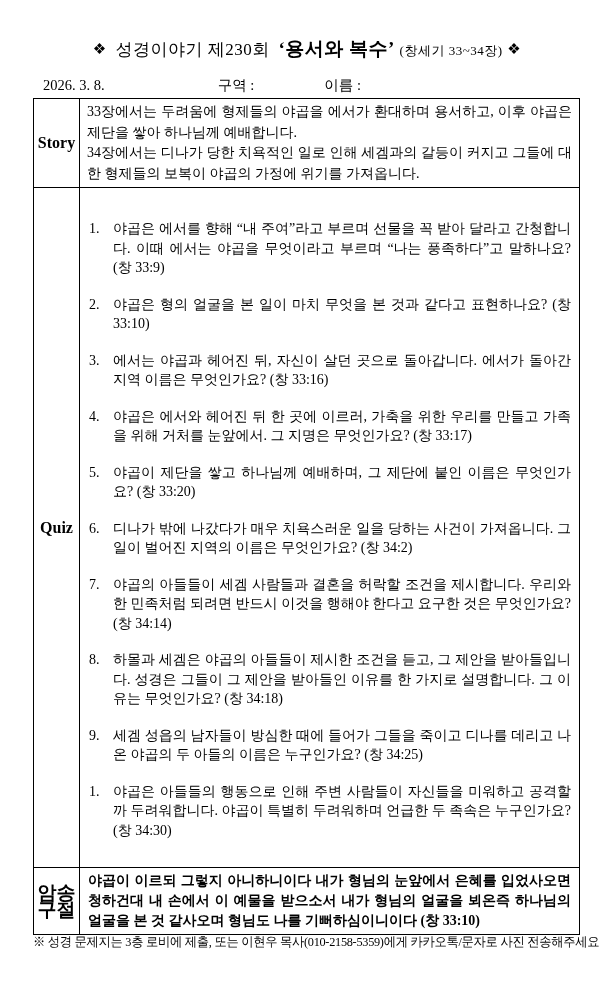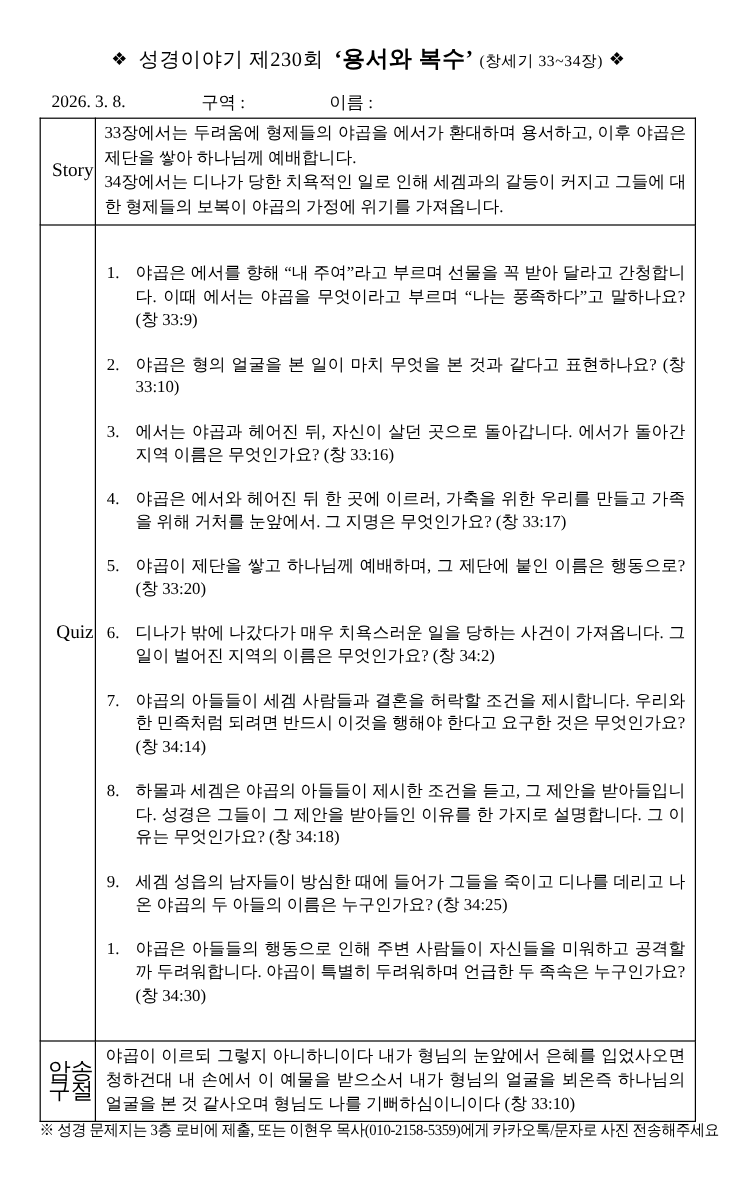--- a/index.html
+++ b/index.html
@@ -26,40 +26,40 @@
   .title-sub { font-size: 13px; }
 
   
   .info-row {
     margin: 14px 0 0 43px;
     font-size: 14.5px;
     display: flex;
     align-items: center;
   }
   .info-date { }
-  .info-group { margin-left: 63px; }
+  .info-group { margin-left: 113px; }
   .info-name  { }
   .blank-space { display: inline-block; width: 70px; }
 
   
   table.sheet {
     position: absolute;
     left: 33px; top: 98px;
     width: 547px;
     border-collapse: collapse;
     table-layout: fixed;
   }
   table.sheet td {
     border: 1.5px solid #000;
     vertical-align: middle;
   }
   td.label-cell {
     width: 46px;
-    text-align: right;
-    font-weight: normal;
+    text-align: center;
+    font-weight: bold;
     padding: 0 1px;
   }
   .label-en { font-size: 16px; font-family: "Liberation Serif", serif; }
   .label-kr { font-size: 19px; line-height: 17px; }
 
   td.story-cell {
     height: 86px;
     padding: 3px 7px;
     font-size: 14px;
     line-height: 20.5px;
@@ -89,20 +89,21 @@
     text-justify: inter-word;
   }
 
   td.verse-cell {
     height: 62px;
     padding: 3px 8px;
     font-size: 14px;
     line-height: 20px;
     text-align: justify;
     text-justify: inter-word;
+    font-weight: bold;
   }
 
   
   .footer-note {
     position: absolute;
     left: 33px; top: 933px;
     width: 580px;
     font-size: 13px;
     white-space: nowrap;
     transform: scaleX(0.945);
@@ -159,21 +160,21 @@
         <div class="question">
           <span class="qnum">3.</span>
           <span class="qtext">에서는 야곱과 헤어진 뒤, 자신이 살던 곳으로 돌아갑니다. 에서가 돌아간 지역 이름은 무엇인가요? (창 33:16)</span>
         </div>
         <div class="question">
           <span class="qnum">4.</span>
           <span class="qtext">야곱은 에서와 헤어진 뒤 한 곳에 이르러, 가축을 위한 우리를 만들고 가족을 위해 거처를 눈앞에서. 그 지명은 무엇인가요? (창 33:17)</span>
         </div>
         <div class="question">
           <span class="qnum">5.</span>
-          <span class="qtext">야곱이 제단을 쌓고 하나님께 예배하며, 그 제단에 붙인 이름은 행동으로? (창 33:20)</span>
+          <span class="qtext">야곱이 제단을 쌓고 하나님께 예배하며, 그 제단에 붙인 이름은 무엇인가요? (창 33:20)</span>
         </div>
         <div class="question">
           <span class="qnum">6.</span>
           <span class="qtext">디나가 밖에 나갔다가 매우 치욕스러운 일을 당하는 사건이 가져옵니다. 그 일이 벌어진 지역의 이름은 무엇인가요? (창 34:2)</span>
         </div>
         <div class="question">
           <span class="qnum">7.</span>
           <span class="qtext">야곱의 아들들이 세겜 사람들과 결혼을 허락할 조건을 제시합니다. 우리와 한 민족처럼 되려면 반드시 이것을 행해야 한다고 요구한 것은 무엇인가요? (창 34:14)</span>
         </div>
         <div class="question">

